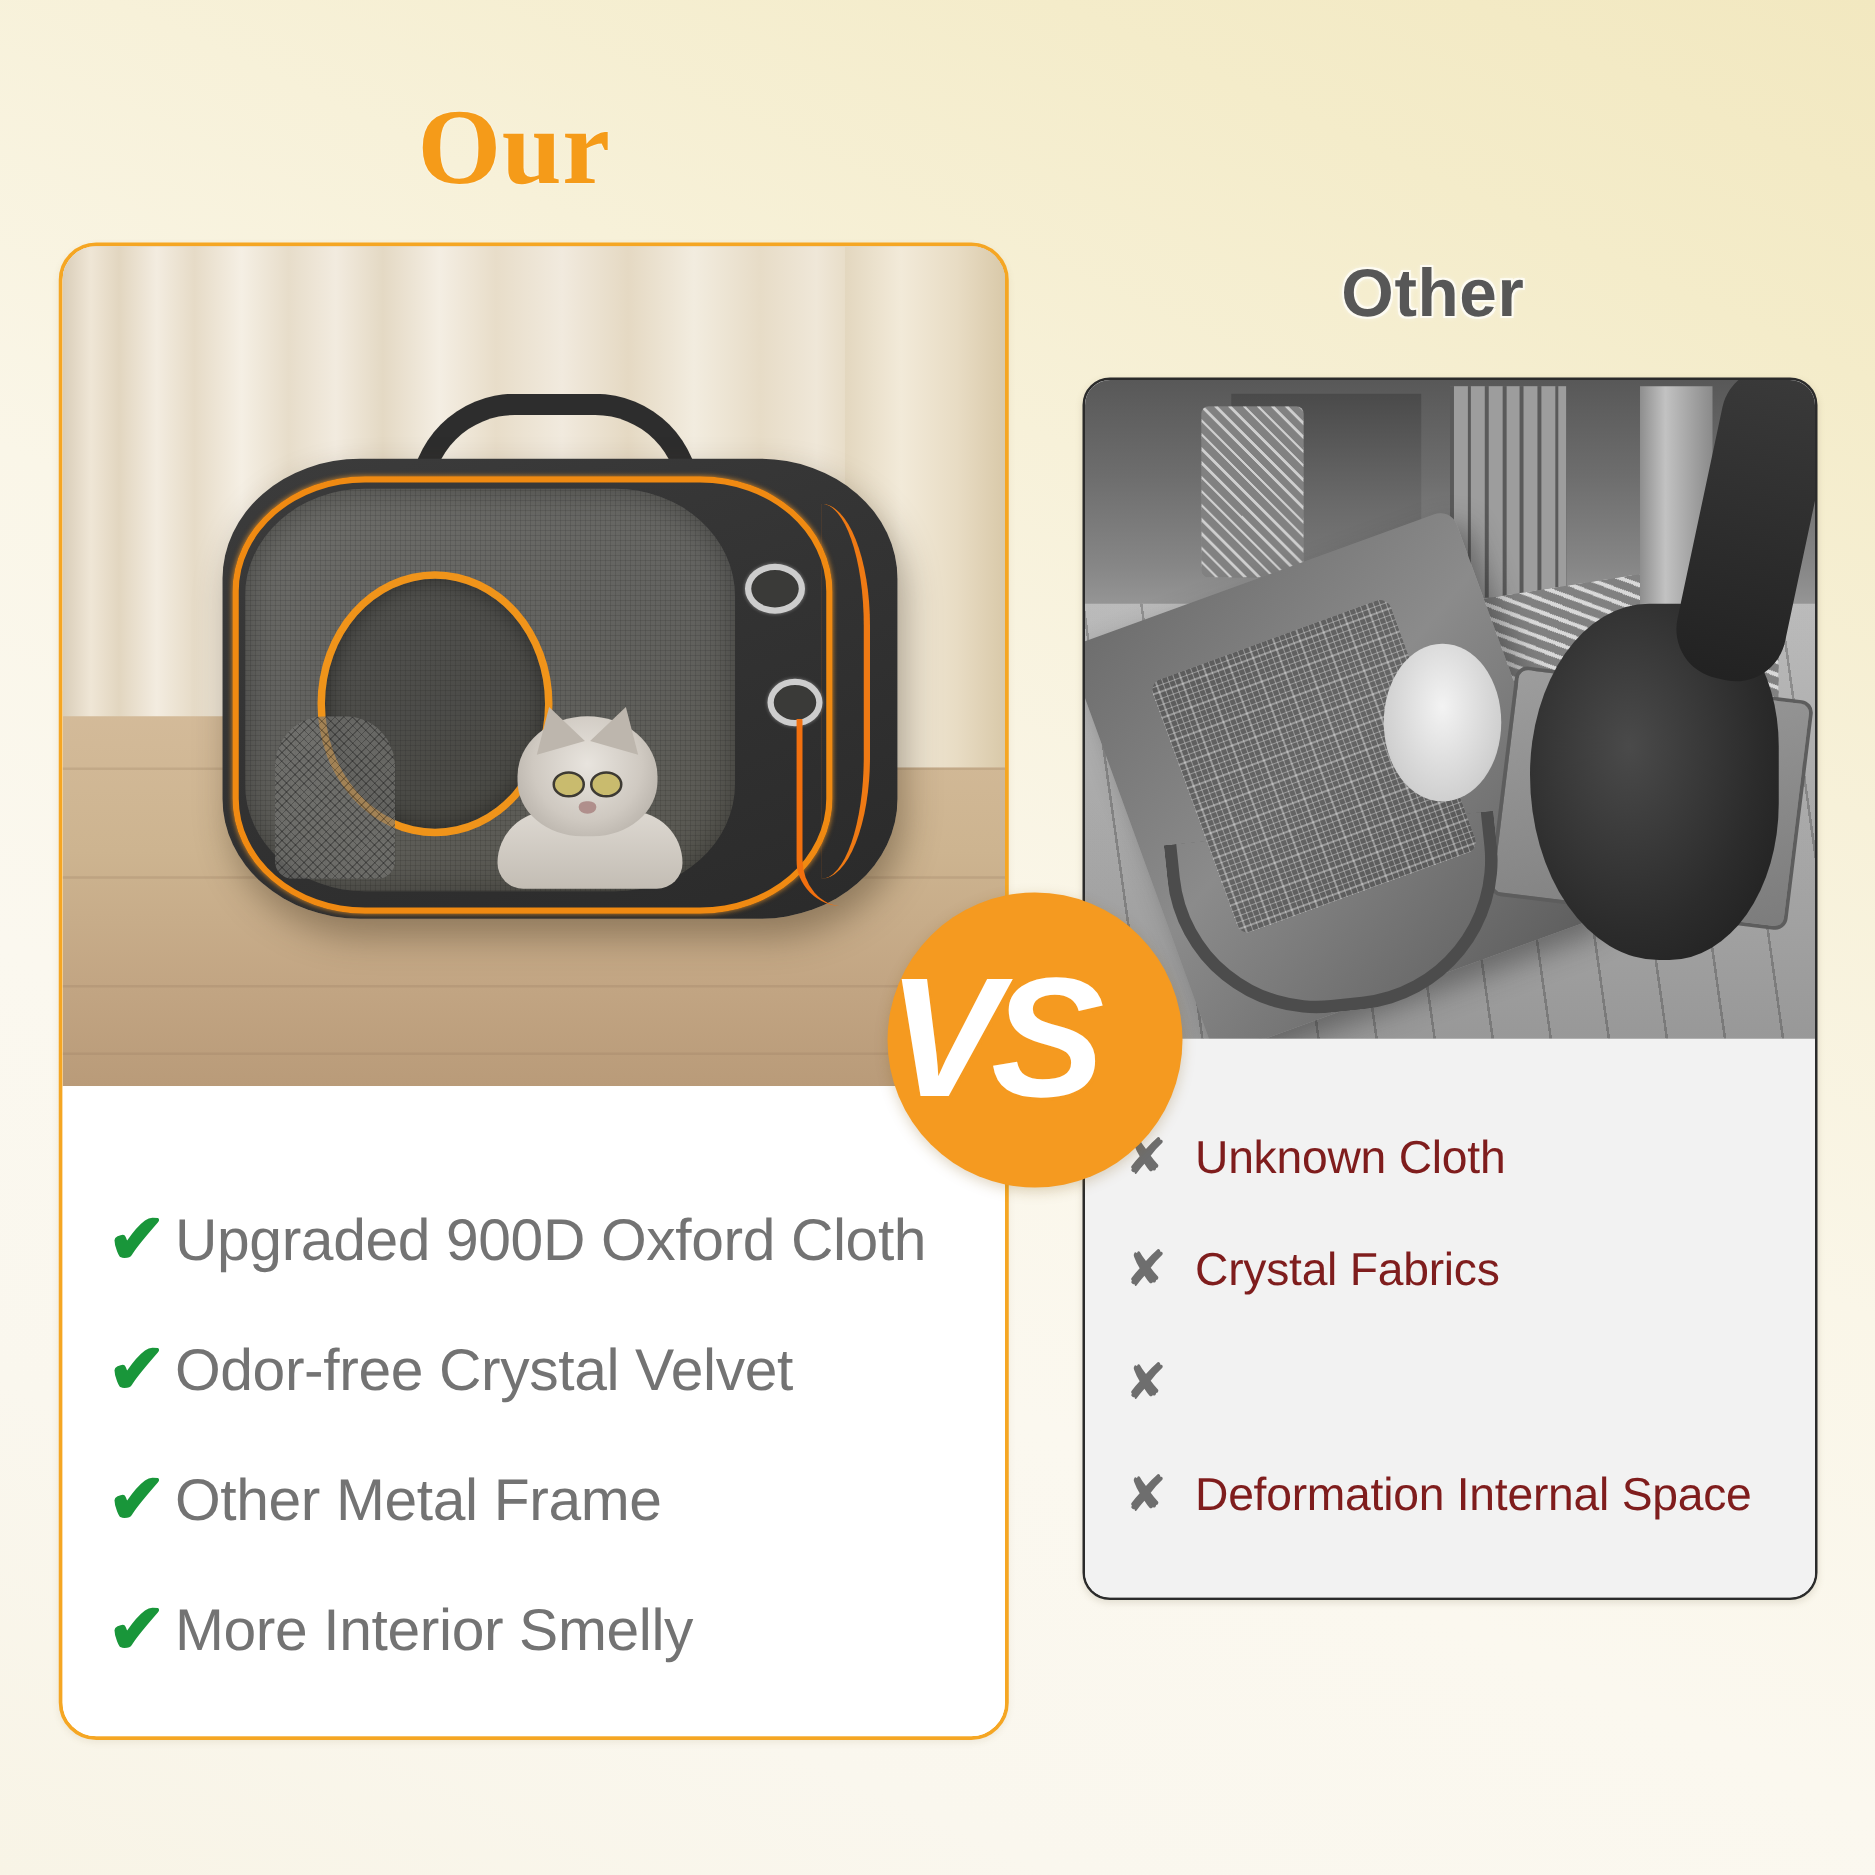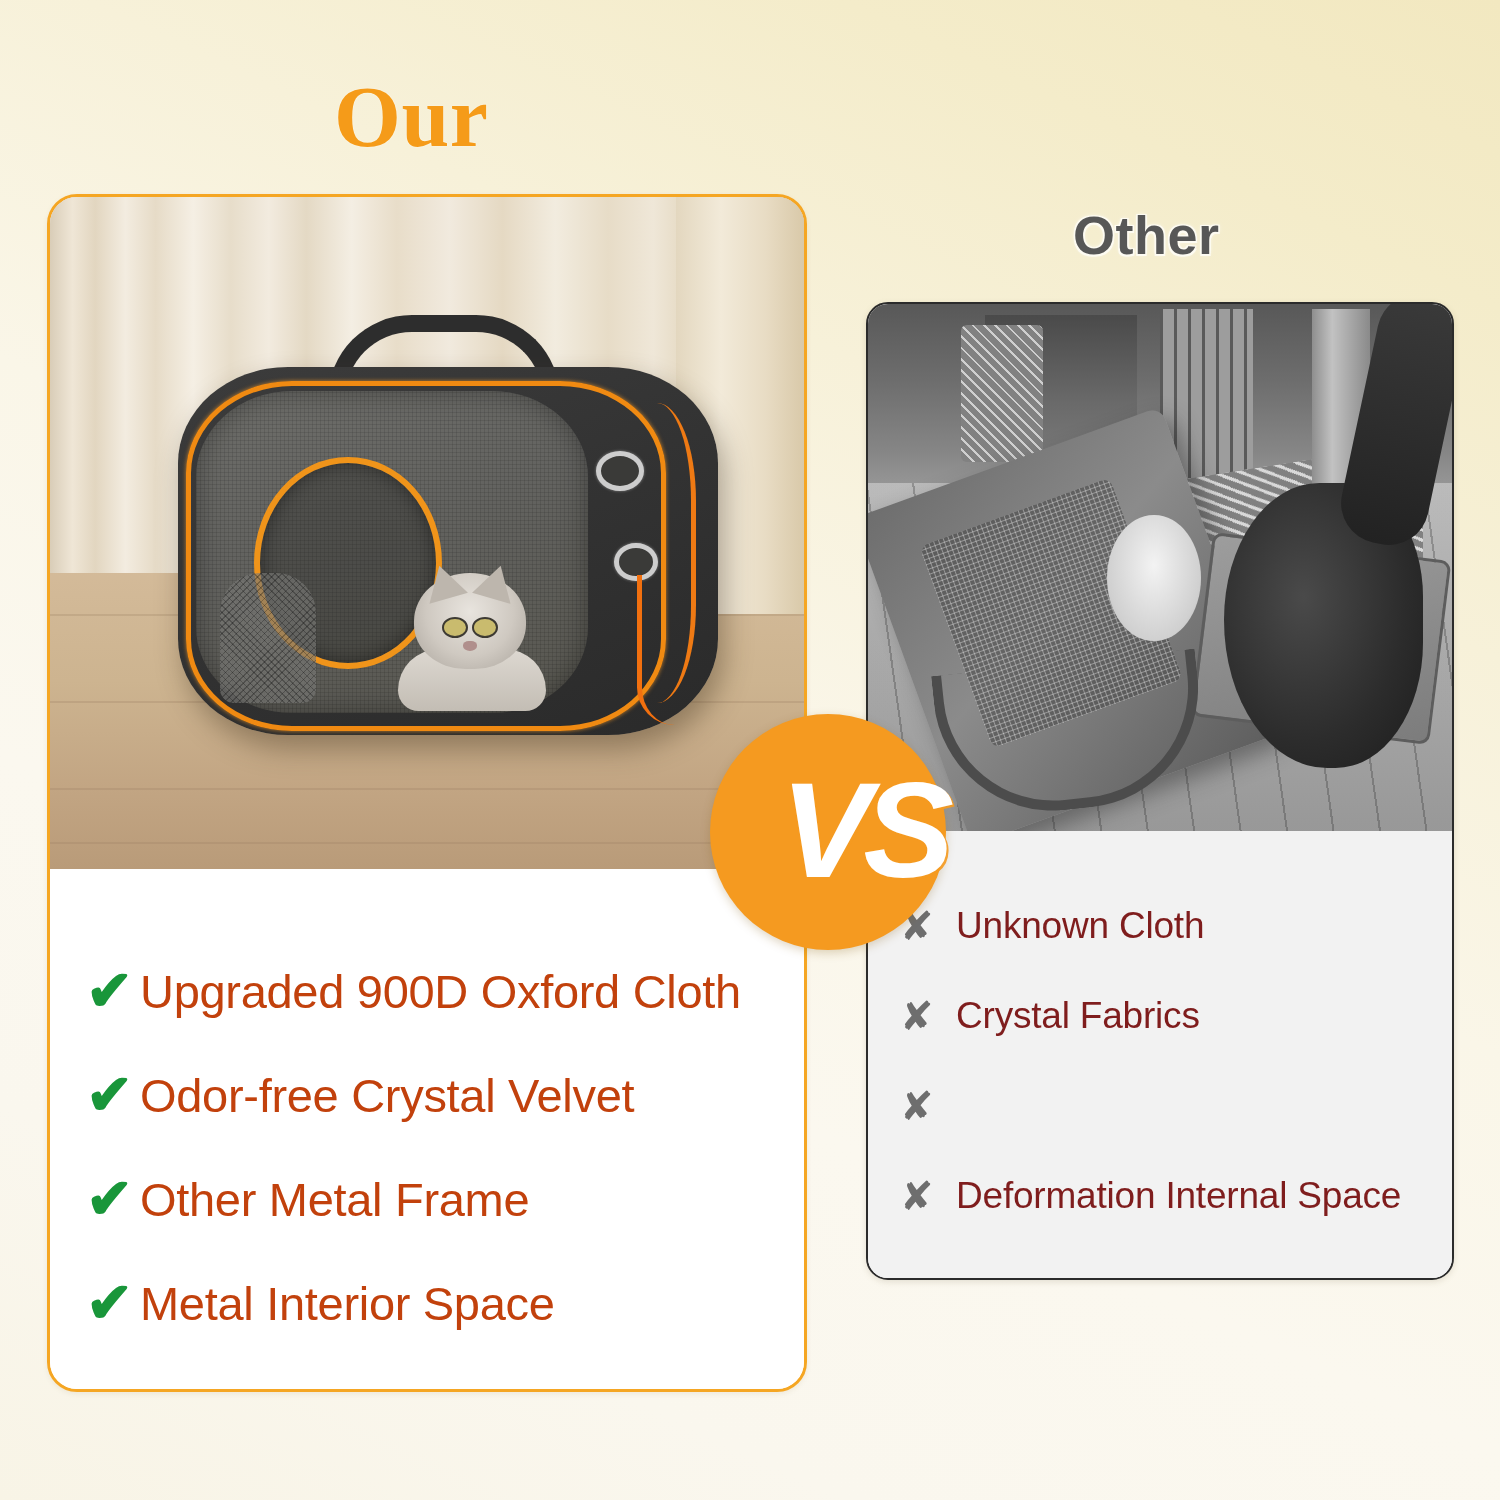--- a/index.html
+++ b/index.html
@@ -305,21 +305,21 @@
     width: 54px;
     flex: 0 0 54px;
     color: #19963a;
     font-size: 56px;
     line-height: 1;
     font-weight: bold;
     text-align: left;
   }
   .our-text {
     font-size: 47px;
-    color: #c2410c;
+    color: #737373;
     white-space: nowrap;
     letter-spacing: -0.3px;
     text-align: right;
   }
 
   
   #panel-other {
     position: absolute;
     left: 866px;
     top: 302px;
@@ -512,21 +512,21 @@
   #vs-badge {
     position: absolute;
     left: 710px;
     top: 714px;
     width: 236px;
     height: 236px;
     border-radius: 50%;
     background: #f59a20;
     display: flex;
     align-items: center;
-    justify-content: flex-end;
+    justify-content: flex-start;
     box-shadow: 0 3px 10px rgba(130,90,20,0.25);
     z-index: 20;
   }
   #vs-badge .vs-text {
     font-size: 136px;
     font-weight: bold;
     font-style: italic;
     color: #ffffff;
     line-height: 1;
     letter-spacing: -8px;
@@ -590,21 +590,21 @@
       <div class="our-item">
         <span class="check-icon">✔</span>
         <span class="our-text">Odor-free Crystal Velvet</span>
       </div>
       <div class="our-item">
         <span class="check-icon">✔</span>
         <span class="our-text">Other Metal Frame</span>
       </div>
       <div class="our-item">
         <span class="check-icon">✔</span>
-        <span class="our-text">Metal Interior Space</span>
+        <span class="our-text">More Interior Smelly</span>
       </div>
     </div>
   </div>
 
   <div id="panel-other">
 
     <div class="other-photo">
       <div class="bg-room"></div>
       <div class="bg-cabinet"></div>
       <div class="bg-basket"></div>

